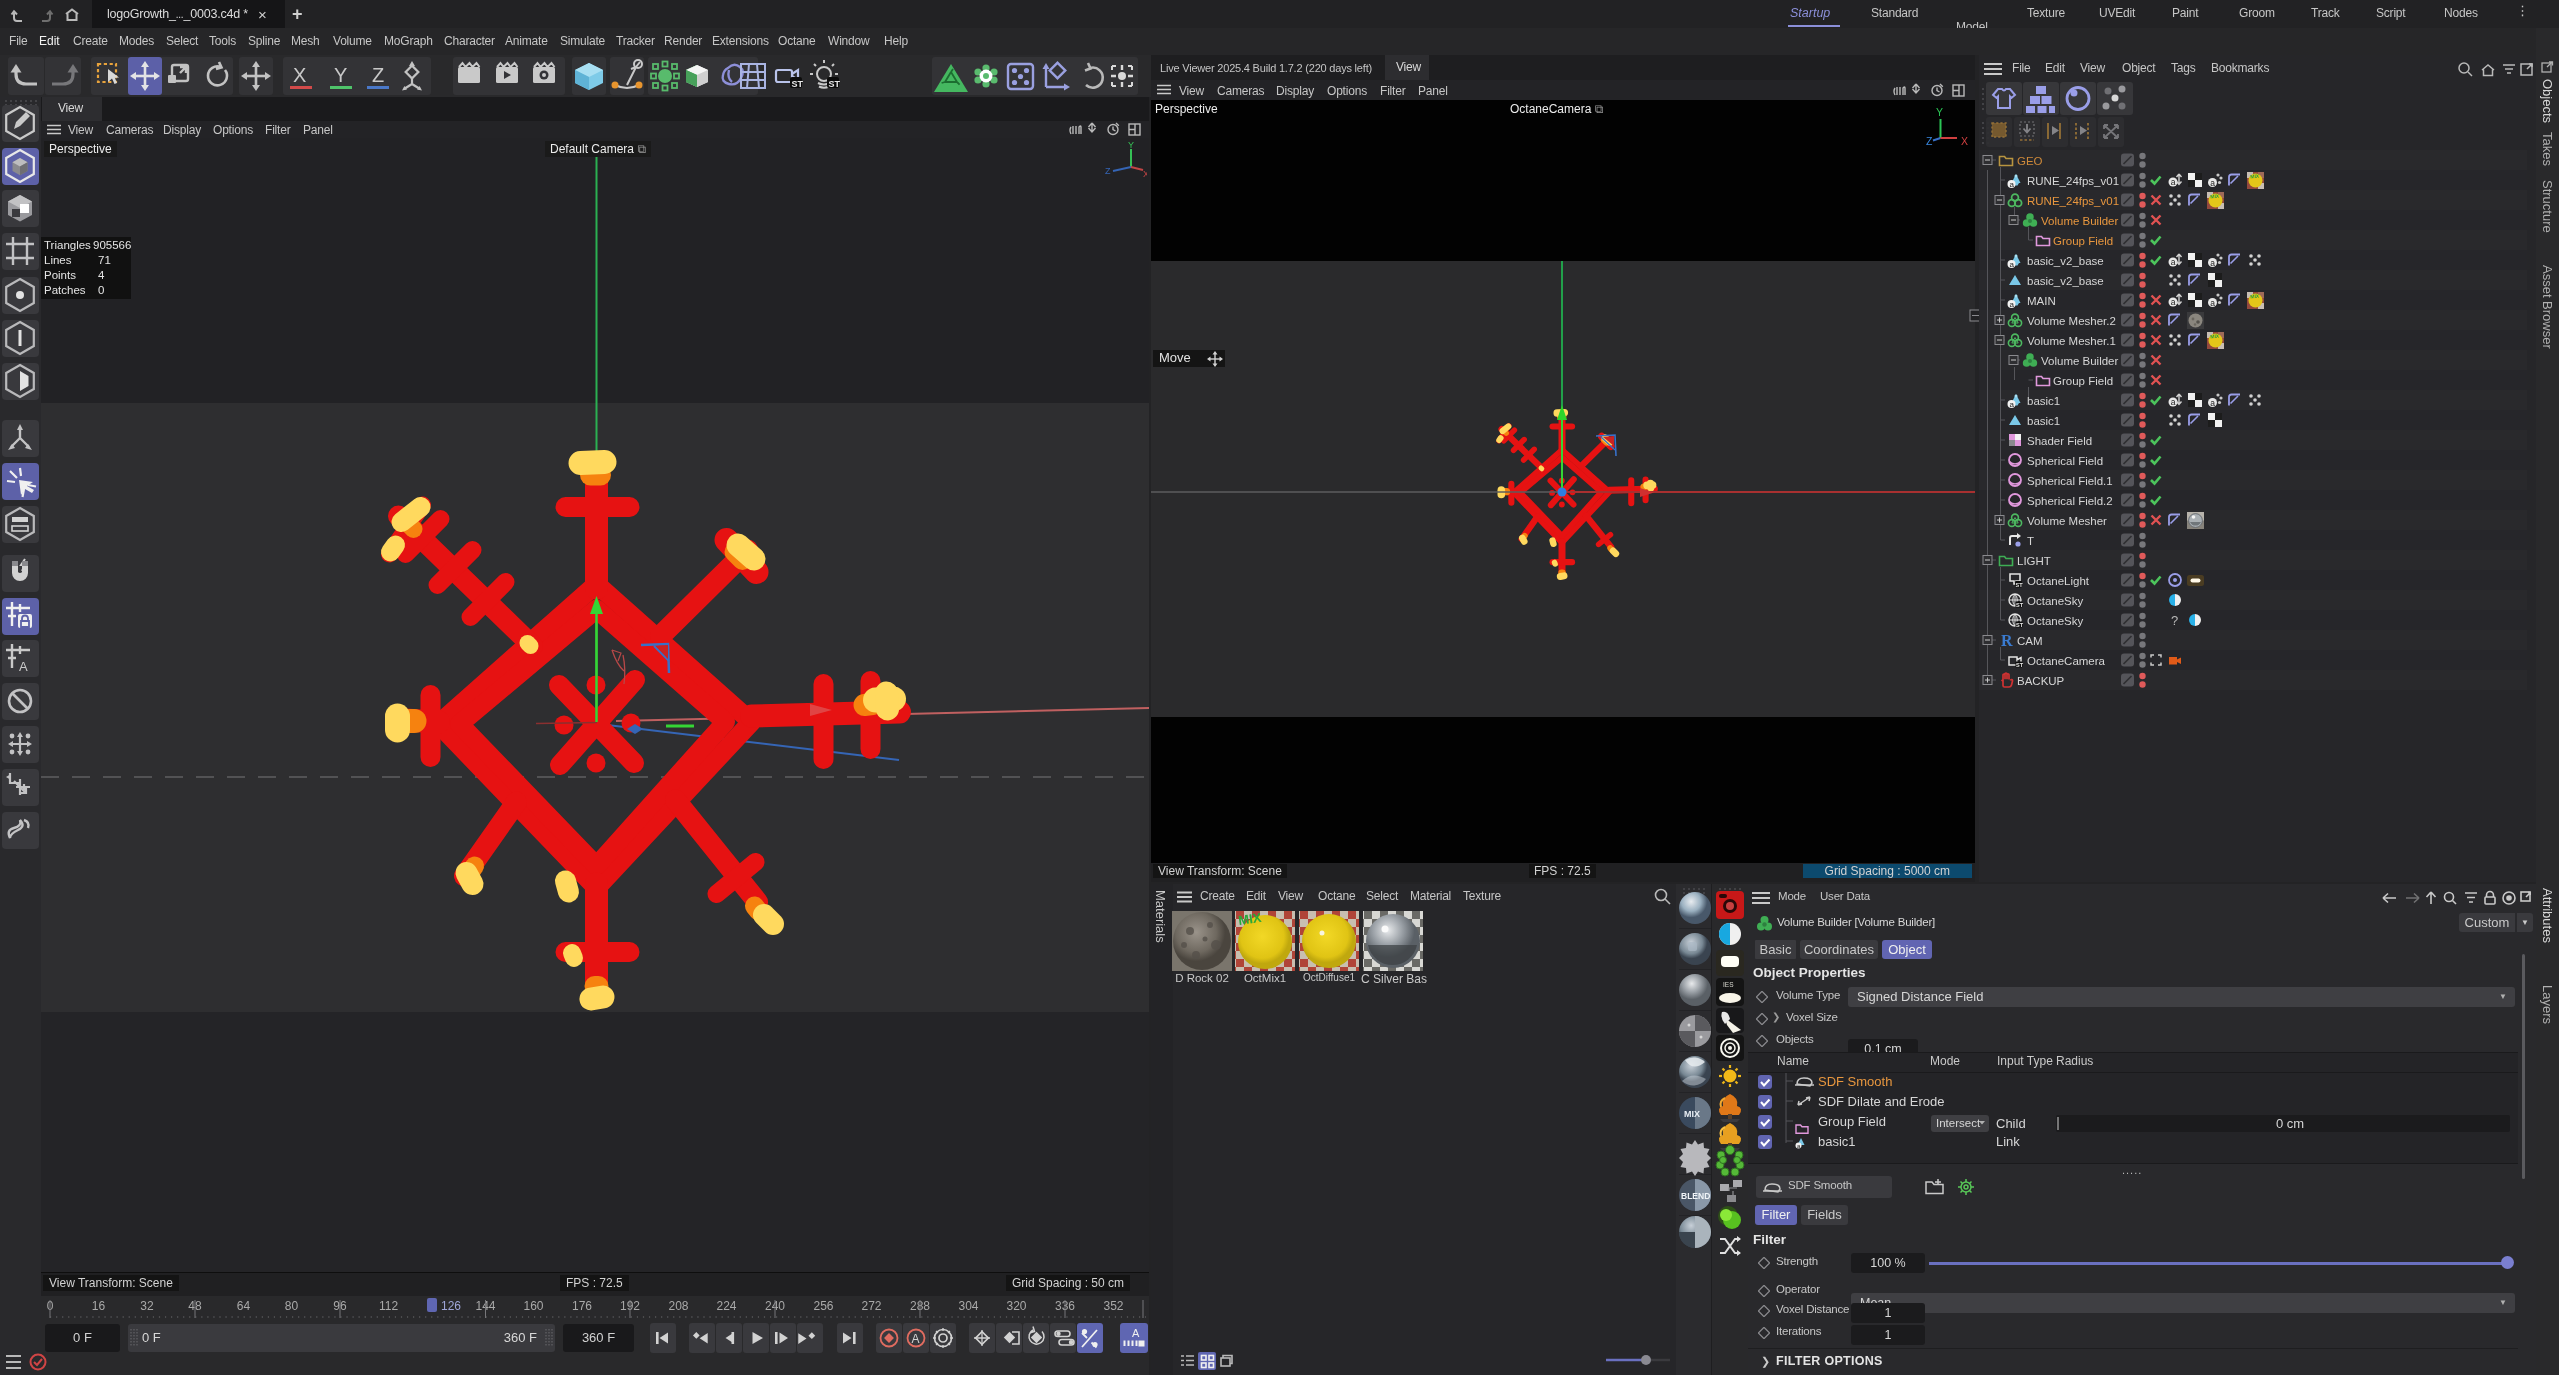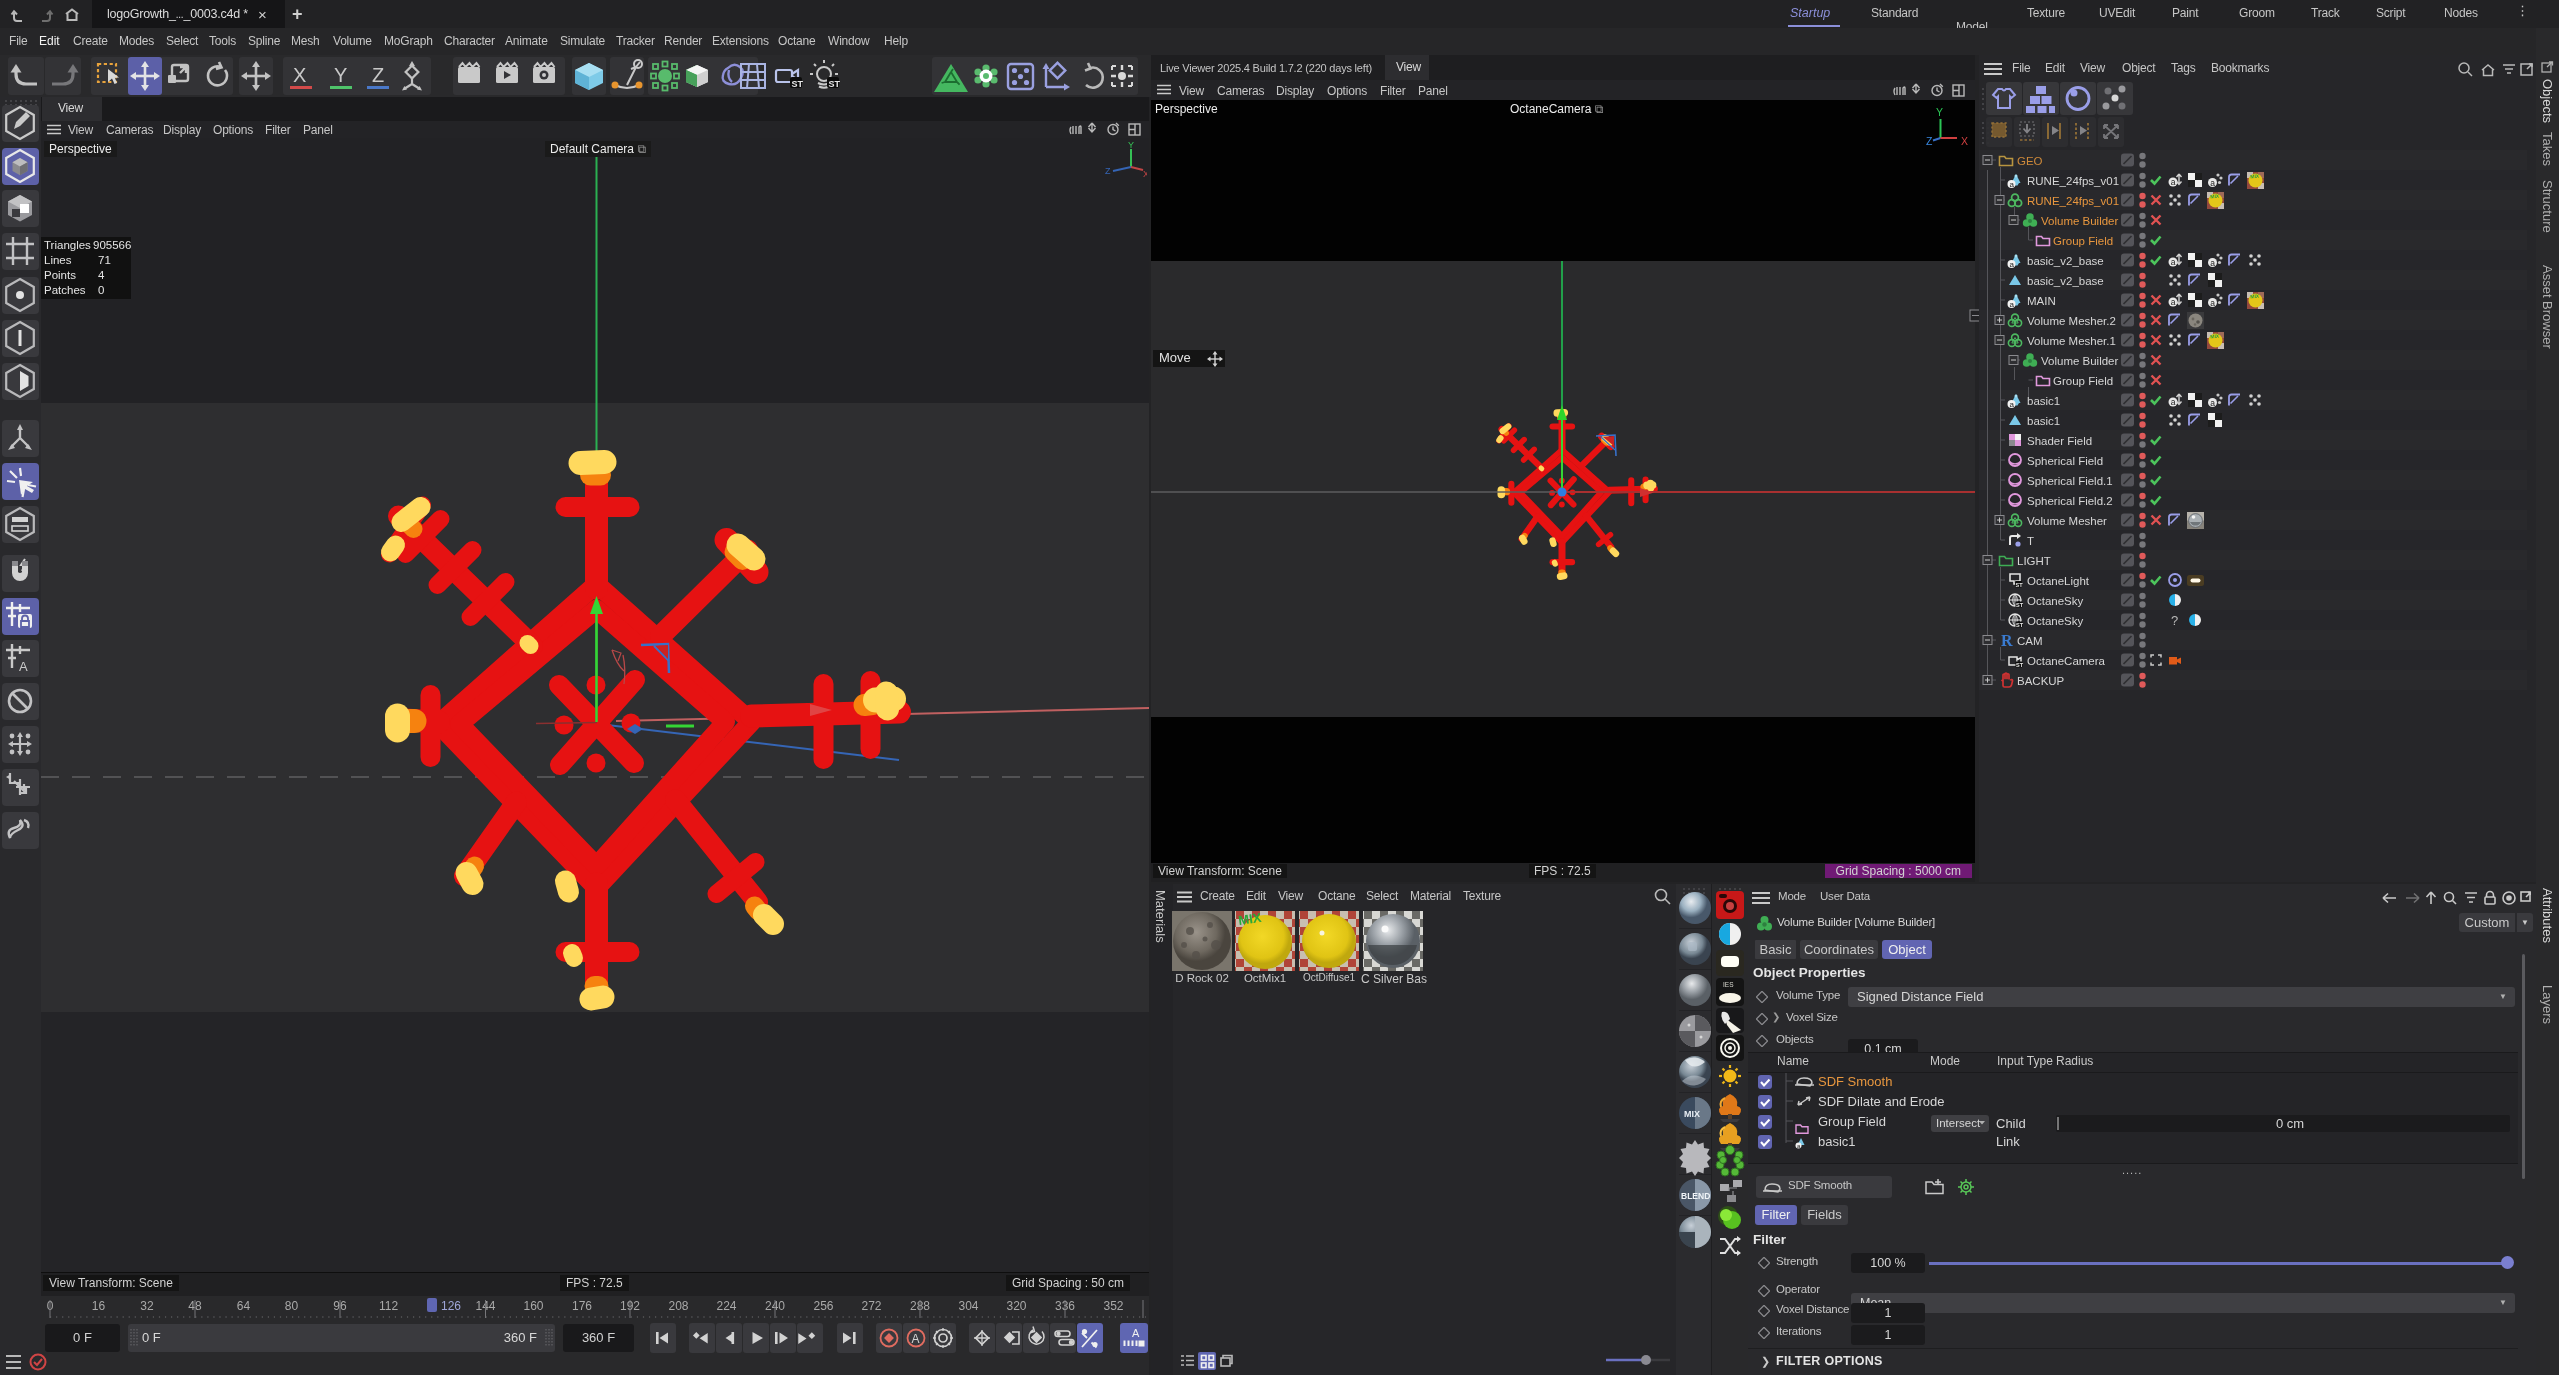--- a/index.html
+++ b/index.html
@@ -876,21 +876,21 @@
       <line x1="14.5" y1="33" x2="31" y2="33" stroke="#d04040" stroke-width="2"></line>
       <text x="10" y="11" fill="#2bc455" font-size="10.5" font-family="Liberation Sans">Y</text>
       <text x="0" y="40" fill="#3888e0" font-size="10.5" font-family="Liberation Sans">Z</text>
       <text x="35" y="40" fill="#d04040" font-size="10.5" font-family="Liberation Sans">X</text>
     </svg>
   </div>
 
   <div class="abs" style="left:0;top:808px;width:824px;height:19px;background:#202022;">
     <div class="abs" style="left:2px;top:1px;background:#141414;padding:0px 5px;color:#d2d2d2;font-size:12px;white-space:nowrap;">View Transform: Scene</div>
     <div class="abs" style="left:378px;top:1px;background:#141414;padding:0px 5px;color:#d2d2d2;font-size:12px;white-space:nowrap;">FPS : 72.5</div>
-    <div class="abs" style="right:3px;top:1px;background:#701a75;padding:0px 11px;color:#d2d2d2;font-size:12px;white-space:nowrap;">Grid Spacing : 5000 cm</div>
+    <div class="abs" style="right:3px;top:1px;background:#0c4a6e;padding:0px 22px;color:#d2d2d2;font-size:12px;white-space:nowrap;">Grid Spacing : 5000 cm</div>
   </div>
 </div>
 
 <div class="abs" id="gripstrip" style="left:1975px;top:55px;width:4px;height:827px;background:#232325;">
   <svg class="abs" style="left:-6px;top:0" width="14" height="827">
     <rect x="1" y="255" width="11" height="11" fill="#232325" stroke="#8a8a8e" stroke-width="1"></rect>
     <line x1="3" y1="260.5" x2="10" y2="260.5" stroke="#8a8a8e" stroke-width="1"></line>
   </svg>
 </div>
 

